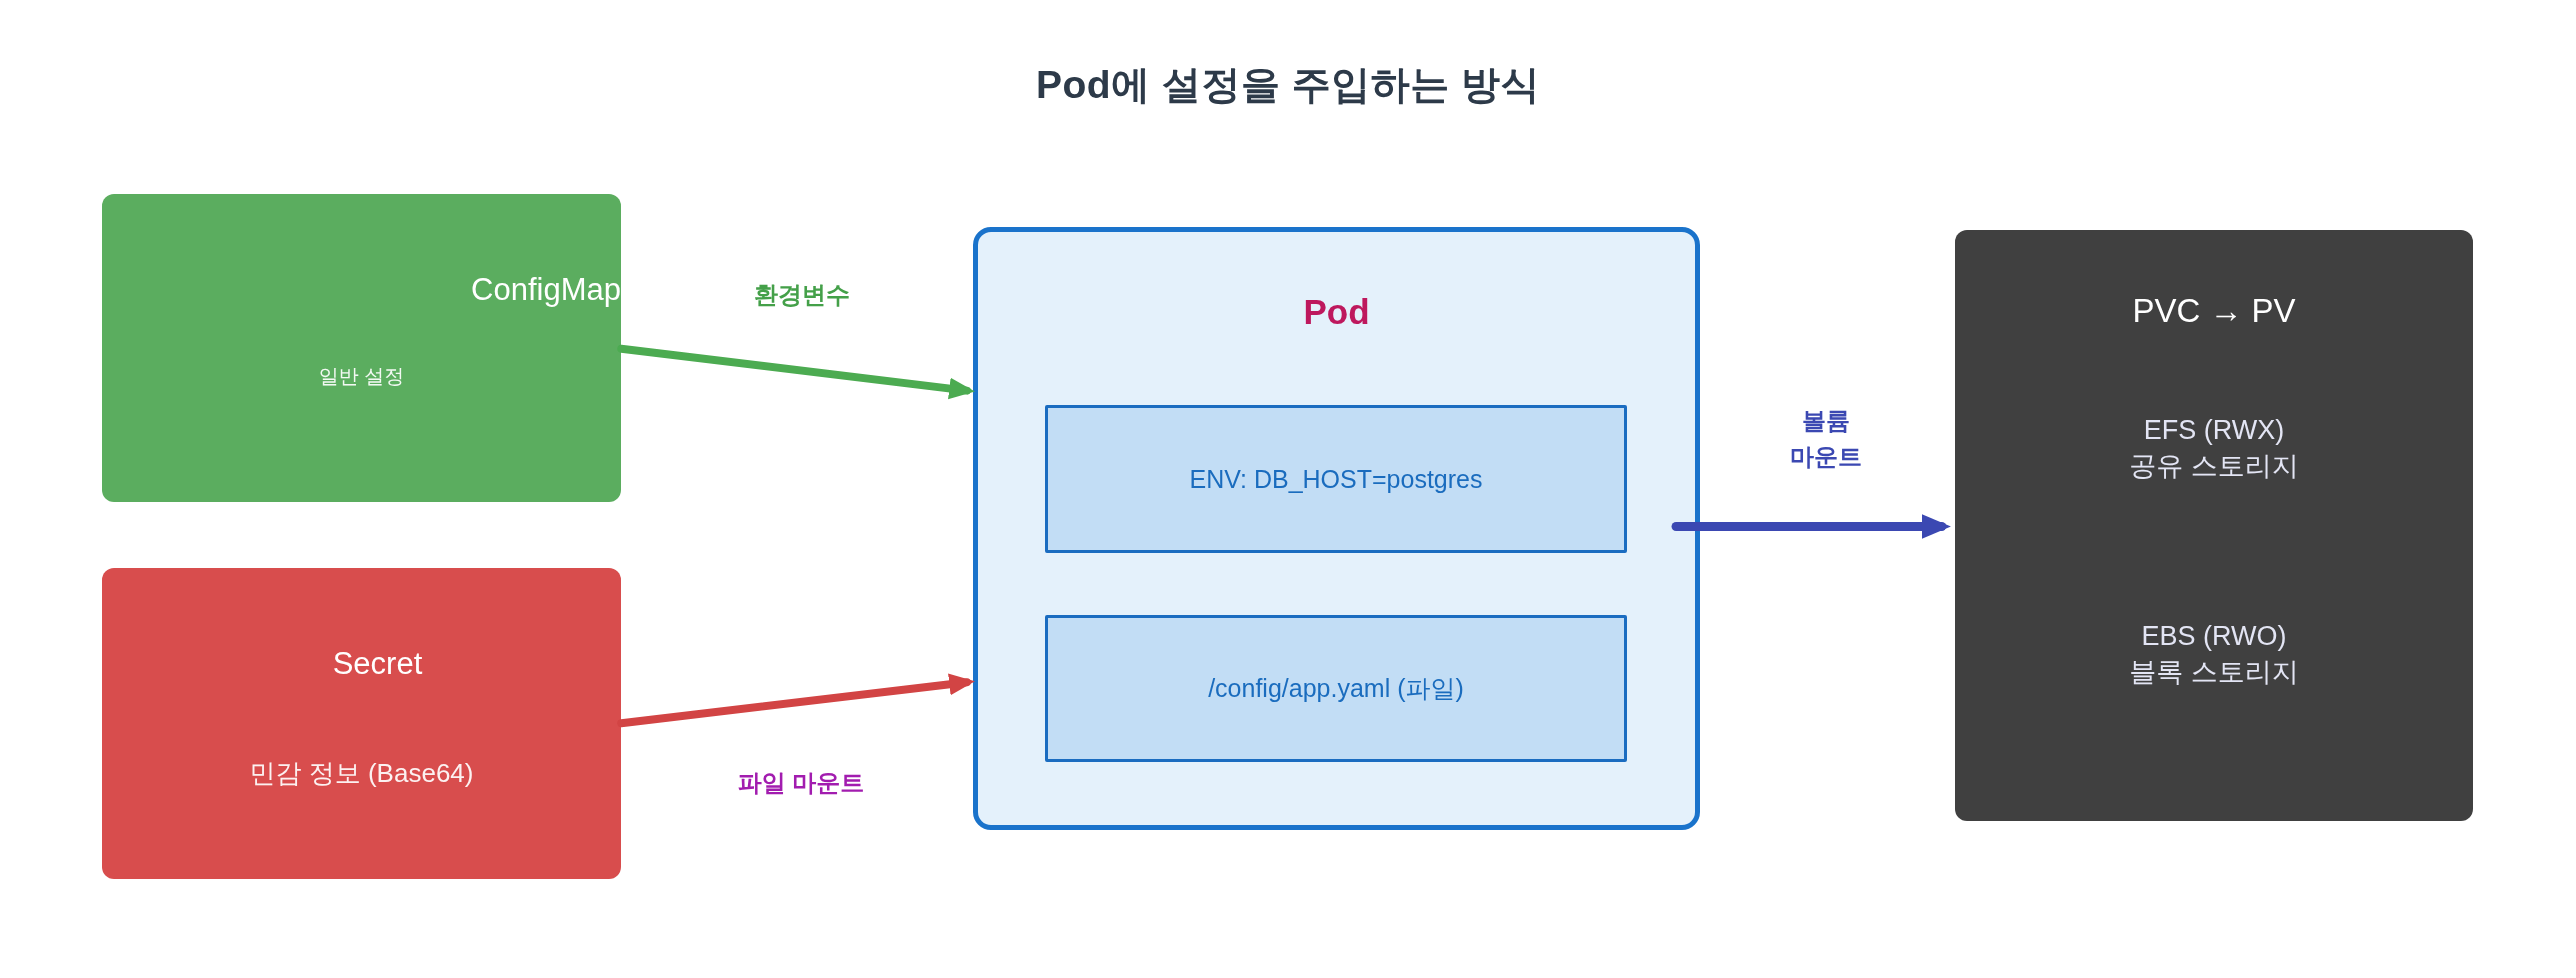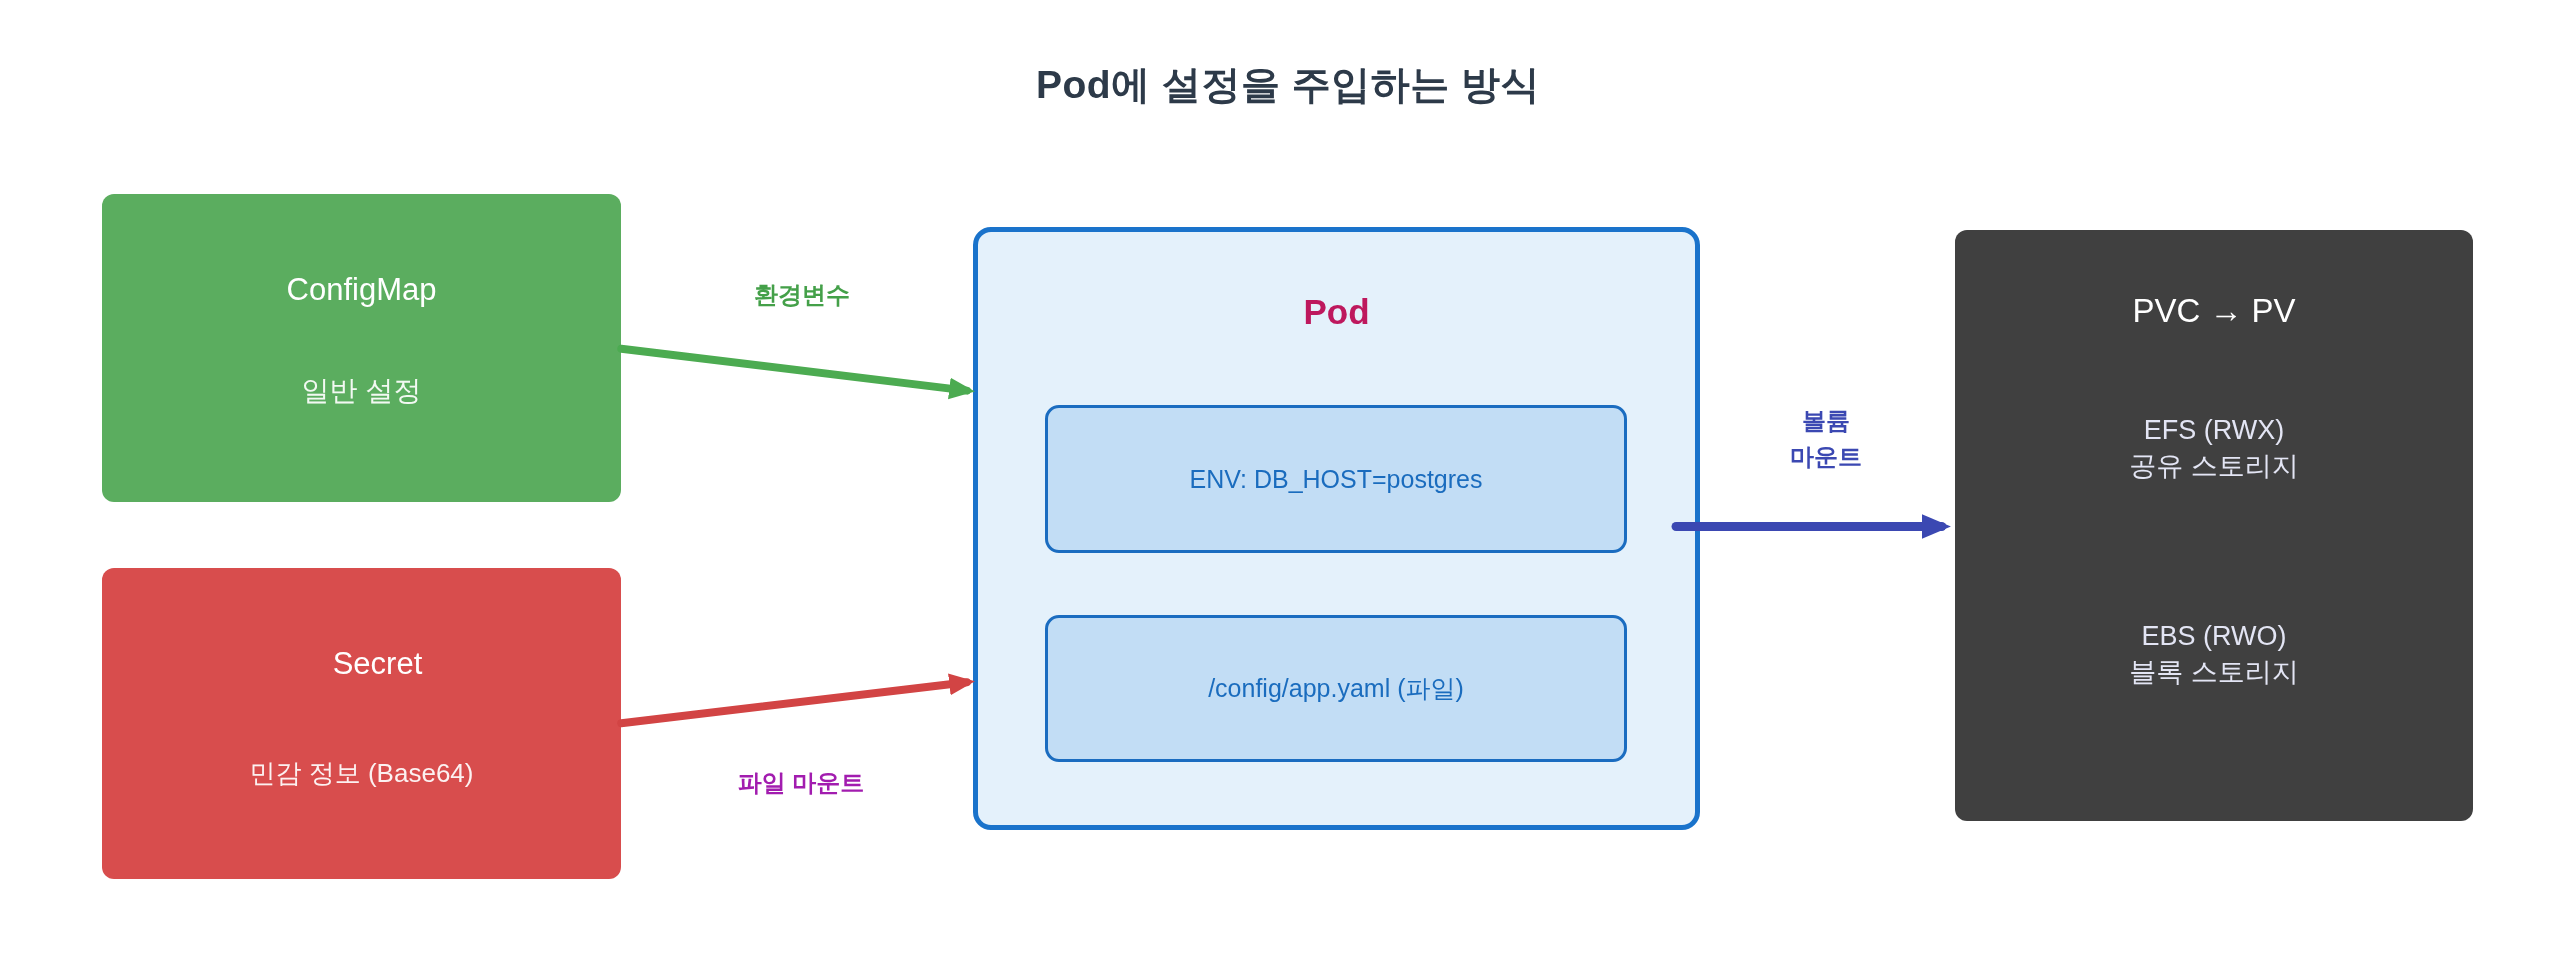--- a/index.html
+++ b/index.html
@@ -51,35 +51,35 @@
   .node-pvc {
     left: 1955px; top: 230px;
     width: 518px; height: 591px;
     background: #404040;
   }
   .node-label {
     position: absolute;
     left: 0; right: 0;
     text-align: center;
   }
-  .cm-title    { top: 78px;  font-size: 31px; color: #ffffff; }
-  .cm-sub      { top: 178px; font-size: 28px; color: rgba(255,255,255,0.92); }
+  .cm-title    { top: 78px;  font-size: 31px; color: #ffffff; text-align: right; }
+  .cm-sub      { top: 169px; font-size: 20px; color: rgba(255,255,255,0.92); }
   .sec-title   { top: 78px;  font-size: 31px; color: #ffffff; padding-left: 32px; }
   .sec-sub     { top: 188px; font-size: 26px; color: rgba(255,255,255,0.92); }
   .pod-title   { top: 60px;  font-size: 35px; color: #be185d; font-weight: 600; }
   .pvc-title   { top: 62px;  font-size: 33px; color: #ffffff; }
   .pvc-efs     { top: 182px; font-size: 27px; color: #e3e5f4; line-height: 1.35; }
   .pvc-ebs     { top: 388px; font-size: 27px; color: #e3e5f4; line-height: 1.35; }
   .pod-item {
     position: absolute;
     left: 67px;
     width: 582px;
     background: #c2ddf5;
     border: 3px solid #1a6cc0;
-    border-radius: 14px;
+    border-radius: 2px;
     box-sizing: border-box;
     display: flex;
     align-items: center;
     justify-content: center;
     font-size: 25px;
     color: #1a6cbe;
   }
   .pod-item-env  { top: 173px; height: 148px; }
   .pod-item-file { top: 383px; height: 147px; }
   .edges-svg {

